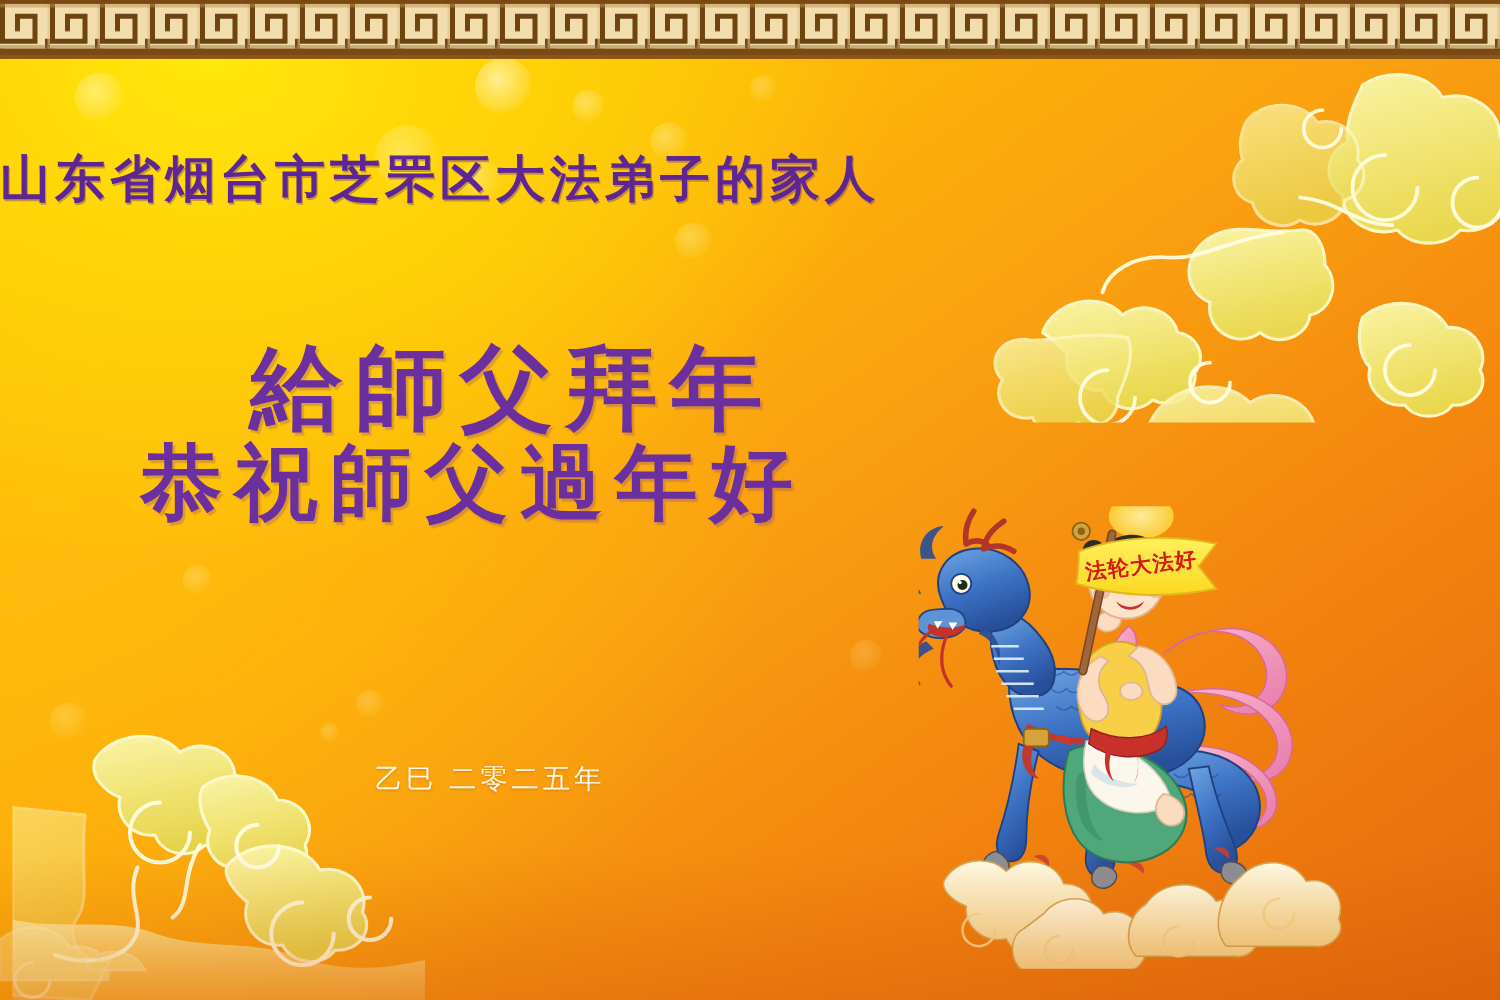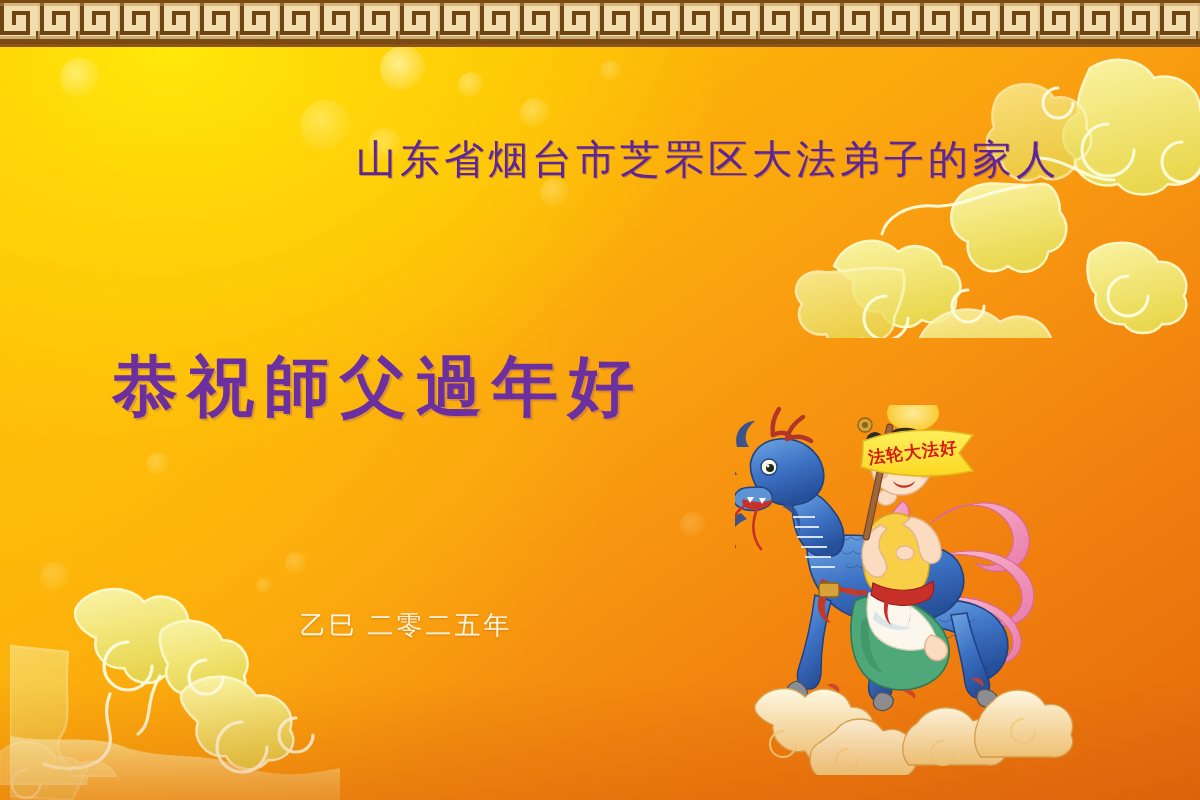--- a/index.html
+++ b/index.html
@@ -46,48 +46,48 @@
     background: radial-gradient(circle at 40% 38%, rgba(255,255,220,0.85), rgba(255,235,150,0.30) 62%, rgba(255,230,140,0) 72%);
     pointer-events: none;
   }
 
   
   .cloudwrap { position: absolute; pointer-events: none; }
 
   
   #header-line {
     position: absolute;
-    left: 0; top: 132px;
+    left: 0; top: 116px;
     width: 1060px;
-    text-align: right;
+    text-align: left;
     font-size: 40px;
-    font-weight: normal;
+    font-weight: bold;
     letter-spacing: 4px;
     color: #5E2594;
     text-shadow: 1px 1px 0 rgba(90,30,140,0.35);
     white-space: nowrap;
   }
   #greet1, #greet2 {
     position: absolute;
     color: #6B2FA0;
     font-weight: bold;
     white-space: nowrap;
     text-shadow: 2px 2px 1px rgba(110,45,160,0.25);
     font-family: "DejaVu Sans", "Liberation Sans", sans-serif;
   }
   #greet1 { left: 200px; top: 262px; font-size: 74px; letter-spacing: 10px; }
   #greet2 { left: 112px; top: 342px; font-size: 66px; letter-spacing: 10px; }
 
   #date-line {
     position: absolute;
     left: 300px; top: 608px;
-    font-size: 26px;
+    font-size: 22px;
     color: #FFF6E2;
     letter-spacing: 3px;
-    font-family: Liberation Serif, serif;
+    font-family: Liberation Sans, sans-serif;
     white-space: nowrap;
     text-shadow: 0 1px 2px rgba(150,70,10,0.35);
   }
 
   
   #illustration { position: absolute; left: 735px; top: 405px; width: 340px; height: 370px; }
   #banner-text {
     position: absolute;
     left: 853px; top: 441px;
     width: 120px;
@@ -381,20 +381,21 @@
         <path d="M92 280 c8-4 14 2 12 8 c-4-4-8-6-12-8 z"></path>
         <path d="M168 286 c8-4 14 2 12 8 c-4-4-8-6-12-8 z"></path>
         <path d="M236 274 c8-4 14 2 12 8 c-4-4-8-6-12-8 z"></path>
       </g>
     </svg>
   </div>
 
   <div id="banner-text">法轮大法好</div>
 
   <div id="header-line">山东省烟台市芝罘区大法弟子的家人</div>
+  <div id="greet1">給師父拜年</div>
   <div id="greet2">恭祝師父過年好</div>
   <div id="date-line">乙巳 二零二五年</div>
 
   <div id="botglow"></div>
 
   <div id="topborder">
     <svg class="strip" viewBox="0 0 1200 36" preserveAspectRatio="none" xmlns="http://www.w3.org/2000/svg">
       <defs>
         <pattern id="meander" x="0" y="0" width="40" height="36" patternUnits="userSpaceOnUse">
           <rect width="40" height="36" fill="#F2DDAE"></rect>

